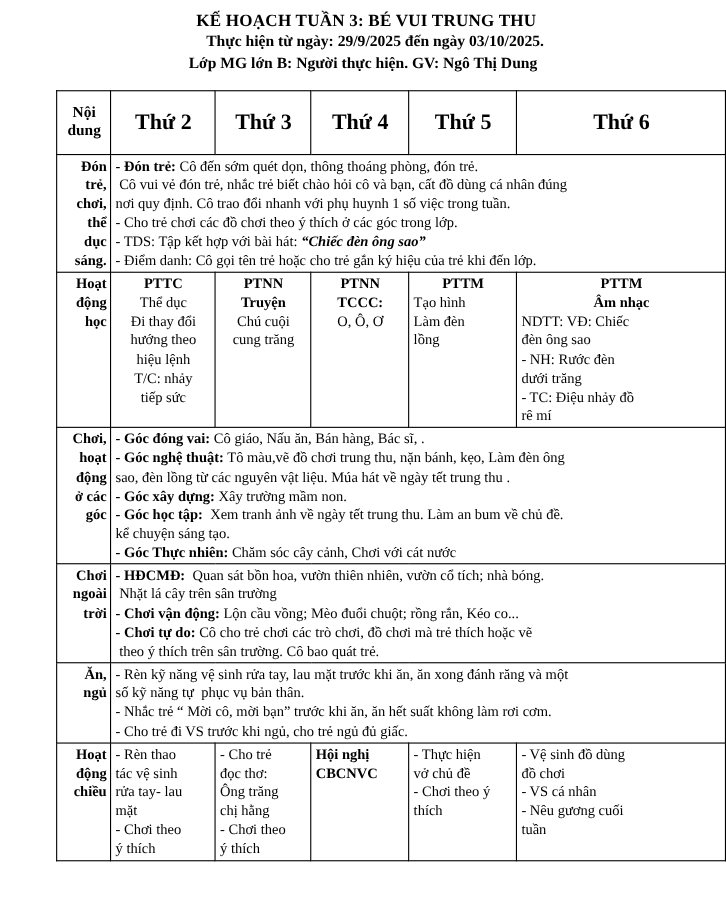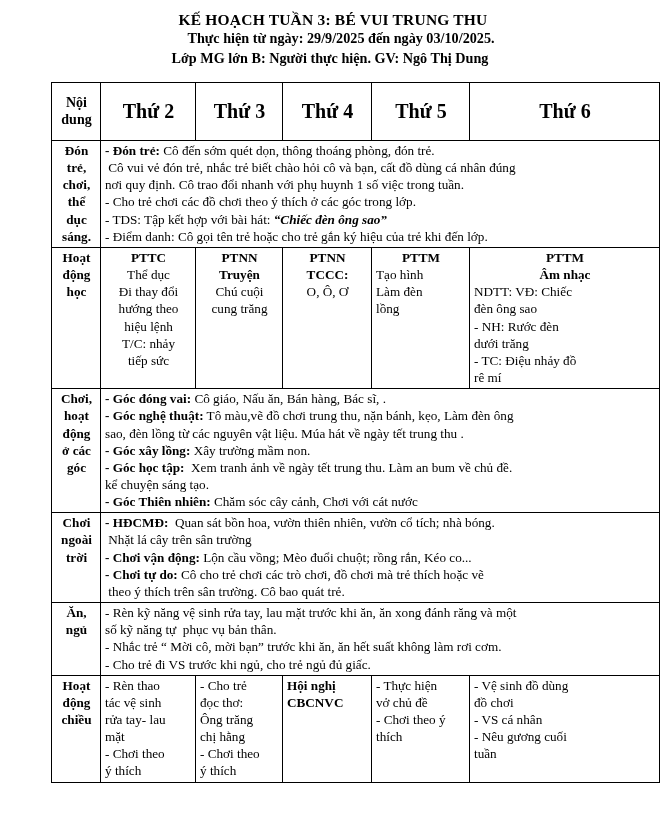--- a/index.html
+++ b/index.html
@@ -81,21 +81,21 @@
     vertical-align: middle;
     font-weight: bold;
     font-size: 20px;
     height: 54px;
     line-height: 1.22;
   }
   .hdr td.label-cell { font-size: 14px; }
 
   
   .row-label {
-    text-align: center;
+    text-align: right;
     vertical-align: middle;
     font-weight: bold;
     font-size: 13.4px;
     line-height: 1.34;
     padding: 2px 1px;
   }
 
   
   .content {
     font-size: 13.3px;
@@ -216,24 +216,24 @@
             <span class="lft">rê mí</span>
           </td>
       </tr>
 
       <tr>
         <td class="row-label">Chơi,<br>hoạt<br>động<br>ở các<br>góc</td>
         <td class="content" colspan="5">
             <p><b>- Góc đóng vai:</b> Cô giáo, Nấu ăn, Bán hàng, Bác sĩ, .</p>
             <p><b>- Góc nghệ thuật:</b> Tô màu,vẽ đồ chơi trung thu, nặn bánh, kẹo, Làm đèn ông</p>
             <p>sao, đèn lồng từ các nguyên vật liệu. Múa hát về ngày tết trung thu .</p>
-            <p><b>- Góc xây lồng:</b> Xây trường mầm non.</p>
+            <p><b>- Góc xây dựng:</b> Xây trường mầm non.</p>
             <p><b>- Góc học tập:</b>  Xem tranh ảnh về ngày tết trung thu. Làm an bum về chủ đề.</p>
             <p>kể chuyện sáng tạo.</p>
-            <p><b>- Góc Thiên nhiên:</b> Chăm sóc cây cảnh, Chơi với cát nước</p>
+            <p><b>- Góc Thực nhiên:</b> Chăm sóc cây cảnh, Chơi với cát nước</p>
           </td>
       </tr>
 
       <tr>
         <td class="row-label">Chơi<br>ngoài<br>trời</td>
         <td class="content" colspan="5">
             <p><b>- HĐCMĐ:</b>  Quan sát bồn hoa, vườn thiên nhiên, vườn cổ tích; nhà bóng.</p>
             <p> Nhặt lá cây trên sân trường</p>
             <p><b>- Chơi vận động:</b> Lộn cầu vồng; Mèo đuổi chuột; rồng rắn, Kéo co...</p>
             <p><b>- Chơi tự do:</b> Cô cho trẻ chơi các trò chơi, đồ chơi mà trẻ thích hoặc vẽ</p>

